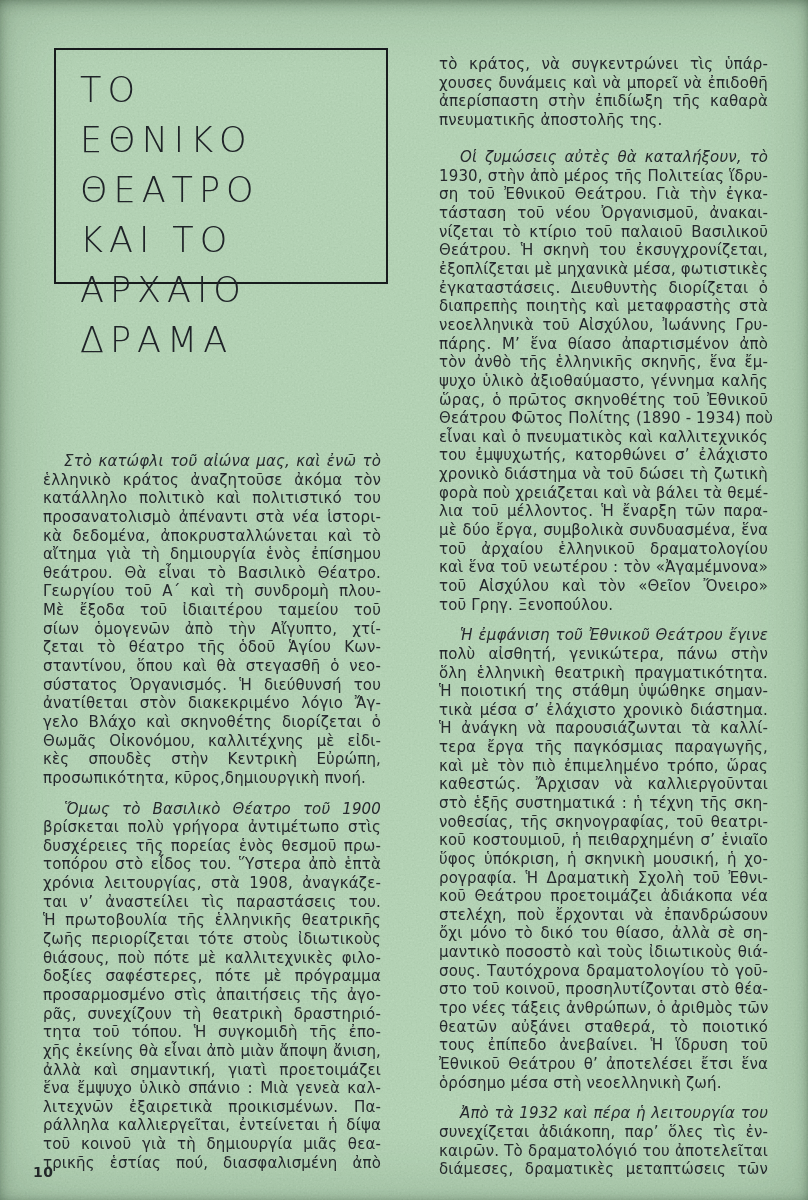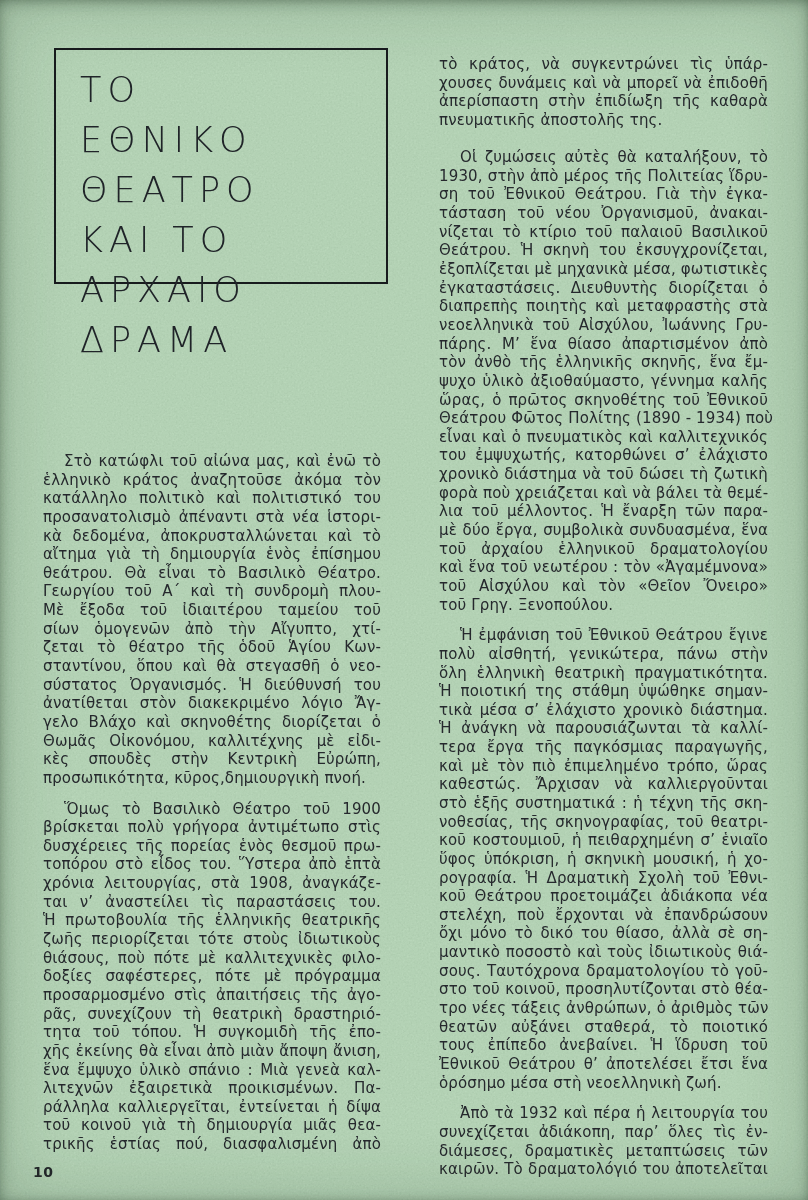--- a/index.html
+++ b/index.html
@@ -44,21 +44,21 @@
 
   .para { margin: 12px; }
   .para.gap { margin-top: 18.65px; }
   .line {
     text-align: justify;
     text-align-last: justify;
     height: 18.65px;
     white-space: nowrap;
   }
   .line.endline { text-align-last: auto; white-space: normal; }
-  .para.indent .line:first-child { text-indent: 21px; }
+  .para.indent .line:first-child { text-indent: 21px; font-style: italic; }
 
   .page-number {
     position: absolute;
     left: 33px; top: 1164px;
     font-size: 14px;
     font-weight: bold;
     letter-spacing: 0.5px;
     color: #24272b;
   }
 
@@ -122,20 +122,21 @@
         <div class="line">χρόνια λειτουργίας, στὰ 1908, ἀναγκάζε-</div>
         <div class="line">ται ν’ ἀναστείλει τὶς παραστάσεις του.</div>
         <div class="line">Ἡ πρωτοβουλία τῆς ἑλληνικῆς θεατρικῆς</div>
         <div class="line">ζωῆς περιορίζεται τότε στοὺς ἰδιωτικοὺς</div>
         <div class="line">θιάσους, ποὺ πότε μὲ καλλιτεχνικὲς φιλο-</div>
         <div class="line">δοξίες σαφέστερες, πότε μὲ πρόγραμμα</div>
         <div class="line">προσαρμοσμένο στὶς ἀπαιτήσεις τῆς ἀγο-</div>
         <div class="line">ρᾶς, συνεχίζουν τὴ θεατρικὴ δραστηριό-</div>
         <div class="line">τητα τοῦ τόπου. Ἡ συγκομιδὴ τῆς ἐπο-</div>
         <div class="line">χῆς ἐκείνης θὰ εἶναι ἀπὸ μιὰν ἄποψη ἄνιση,</div>
+        <div class="line">ἀλλὰ καὶ σημαντική, γιατὶ προετοιμάζει</div>
         <div class="line">ἕνα ἔμψυχο ὑλικὸ σπάνιο : Μιὰ γενεὰ καλ-</div>
         <div class="line">λιτεχνῶν ἐξαιρετικὰ προικισμένων. Πα-</div>
         <div class="line">ράλληλα καλλιεργεῖται, ἐντείνεται ἡ δίψα</div>
         <div class="line">τοῦ κοινοῦ γιὰ τὴ δημιουργία μιᾶς θεα-</div>
         <div class="line">τρικῆς ἑστίας πού, διασφαλισμένη ἀπὸ</div>
       </div>
     </div>
   <div class="col col-right">
       <div class="para">
         <div class="line">τὸ κράτος, νὰ συγκεντρώνει τὶς ὑπάρ-</div>
@@ -193,22 +194,22 @@
         <div class="line">στο τοῦ κοινοῦ, προσηλυτίζονται στὸ θέα-</div>
         <div class="line">τρο νέες τάξεις ἀνθρώπων, ὁ ἀριθμὸς τῶν</div>
         <div class="line">θεατῶν αὐξάνει σταθερά, τὸ ποιοτικό</div>
         <div class="line">τους ἐπίπεδο ἀνεβαίνει. Ἡ ἵδρυση τοῦ</div>
         <div class="line">Ἐθνικοῦ Θεάτρου θ’ ἀποτελέσει ἔτσι ἕνα</div>
         <div class="line endline">ὁρόσημο μέσα στὴ νεοελληνικὴ ζωή.</div>
       </div>
       <div class="para indent">
         <div class="line">Ἀπὸ τὰ 1932 καὶ πέρα ἡ λειτουργία του</div>
         <div class="line">συνεχίζεται ἀδιάκοπη, παρ’ ὅλες τὶς ἐν-</div>
+        <div class="line">καιρῶν. Τὸ δραματολόγιό του ἀποτελεῖται</div>
         <div class="line">διάμεσες, δραματικὲς μεταπτώσεις τῶν</div>
-        <div class="line">καιρῶν. Τὸ δραματολόγιό του ἀποτελεῖται</div>
       </div>
     </div>
 
   <div class="page-number">10</div>
 
   <svg class="grain" width="808" height="1200" xmlns="http://www.w3.org/2000/svg">
     <filter id="grainf">
       <feTurbulence type="fractalNoise" baseFrequency="0.55" numOctaves="2" seed="7" stitchTiles="stitch"></feTurbulence>
       <feColorMatrix type="matrix" values="0 0 0 0 0.35  0 0 0 0 0.45  0 0 0 0 0.36  0.45 0.45 0.45 0 -0.42"></feColorMatrix>
     </filter>

